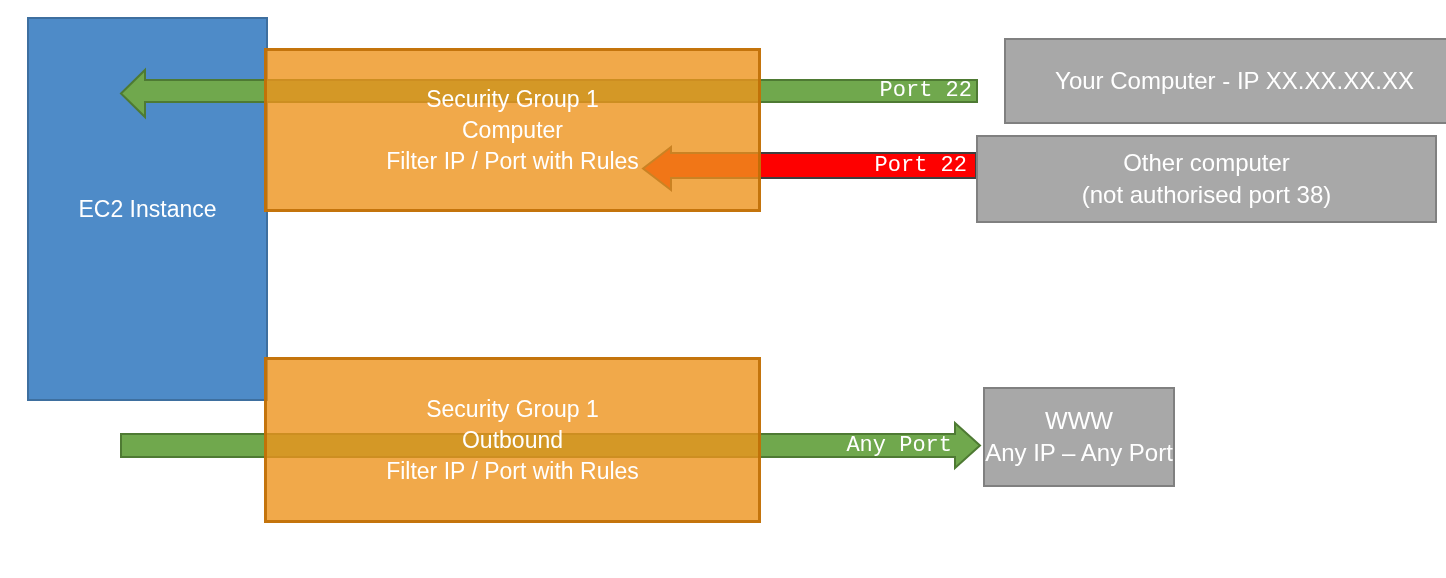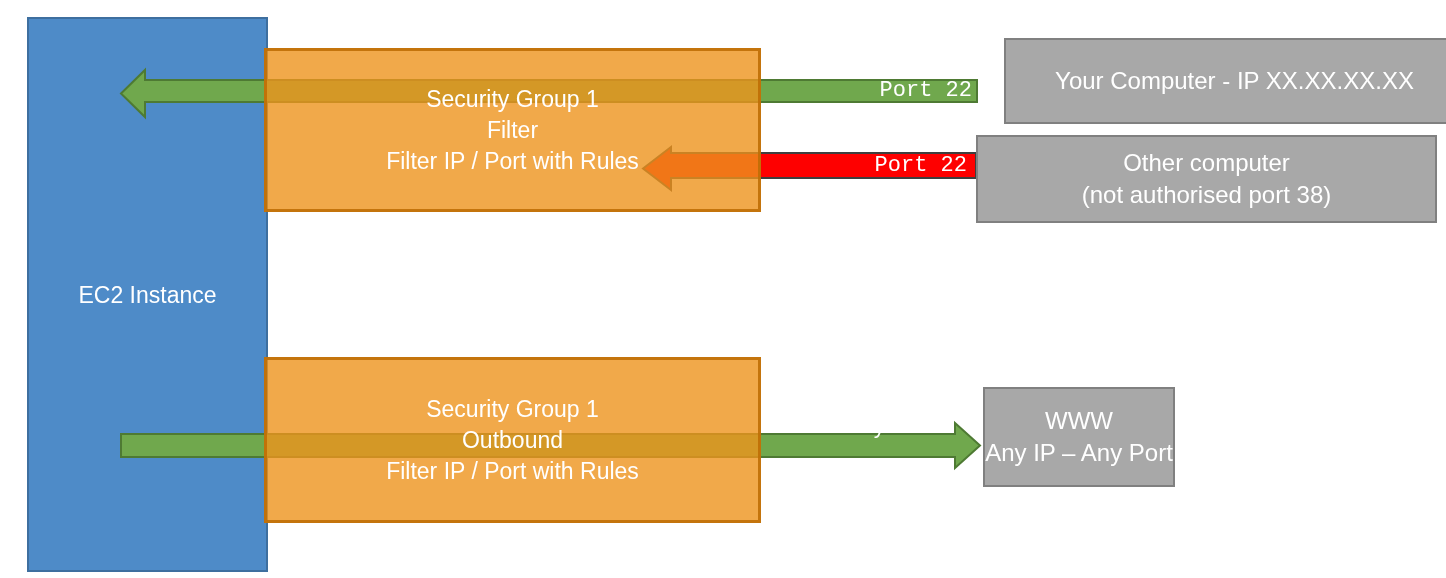--- a/index.html
+++ b/index.html
@@ -8,21 +8,21 @@
     width: 1446px;
     height: 578px;
     background: #ffffff;
     font-family: "Liberation Sans", sans-serif;
     overflow: hidden;
   }
   .box { position: absolute; box-sizing: border-box; display: flex; flex-direction: column; align-items: center; justify-content: center; text-align: center; }
 
   
   #ec2-box {
-    left: 27px; top: 17px; width: 241px; height: 555px;
+    left: 27px; top: 17px; width: 241px; height: 384px;
     background: var(--ec2-blue);
     border: 2px solid var(--ec2-blue-border);
     z-index: 1;
     color: var(--label-white);
     font-size: 23px; line-height: 30px;
   }
 
   
   .arrow { position: absolute; overflow: visible; z-index: 2; }
   .arrow-allowed polygon { fill: var(--allowed-green); stroke: var(--allowed-green-border); stroke-width: 2; }
@@ -53,21 +53,21 @@
   #www-box            { left: 983px; top: 387px; width: 192px; height: 100px; }
 
   
   .arrow-label {
     position: absolute; z-index: 4;
     color: var(--label-white);
     font-size: 22px; line-height: 22px; white-space: nowrap; font-family: Liberation Mono, monospace;
   }
   #port22-allowed-label { right: 474px; top: 80px;  }
   #port22-denied-label  { right: 479px; top: 155px; }
-  #any-port-label       { right: 494px; top: 417px; }
+  #any-port-label       { right: 494px; top: 435px; }
 </style>
 </head>
 <body>
 
 <div id="canvas">
 
   <div class="box" id="ec2-box">
     <div>EC2 Instance</div>
   </div>
 
@@ -78,21 +78,21 @@
   <svg class="arrow arrow-denied" style="left:643px; top:147px;" width="333" height="43" viewBox="0 0 333 43">
     <polygon points="0,21.5 28,0 28,6 333,6 333,31 28,31 28,43"></polygon>
   </svg>
 
   <svg class="arrow arrow-allowed" style="left:121px; top:423px;" width="859" height="45" viewBox="0 0 859 45">
     <polygon points="0,11 834,11 834,0 859,22.5 834,45 834,34 0,34"></polygon>
   </svg>
 
   <div class="box sg-box" id="sg-inbound-box">
     <div>Security Group 1</div>
-    <div>Filter</div>
+    <div>Computer</div>
     <div>Filter IP / Port with Rules</div>
   </div>
 
   <div class="box sg-box" id="sg-outbound-box">
     <div>Security Group 1</div>
     <div>Outbound</div>
     <div>Filter IP / Port with Rules</div>
   </div>
 
   <div class="box endpoint-box" id="your-computer-box">

